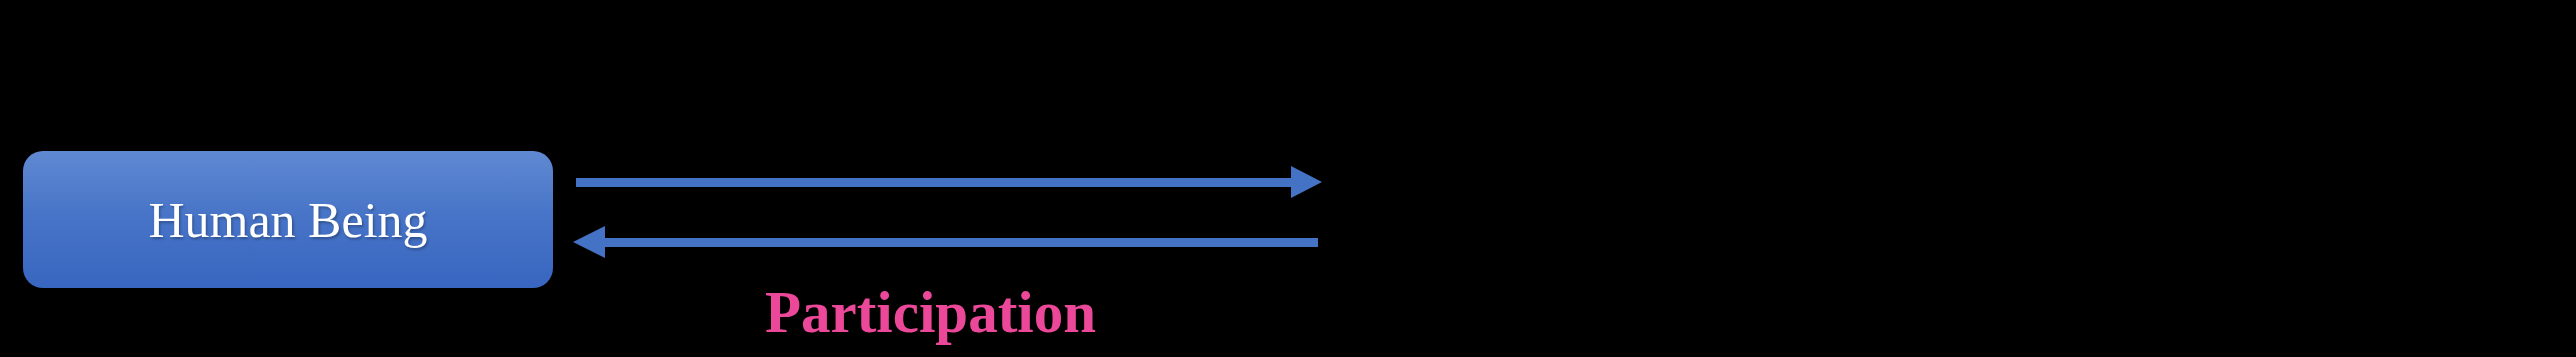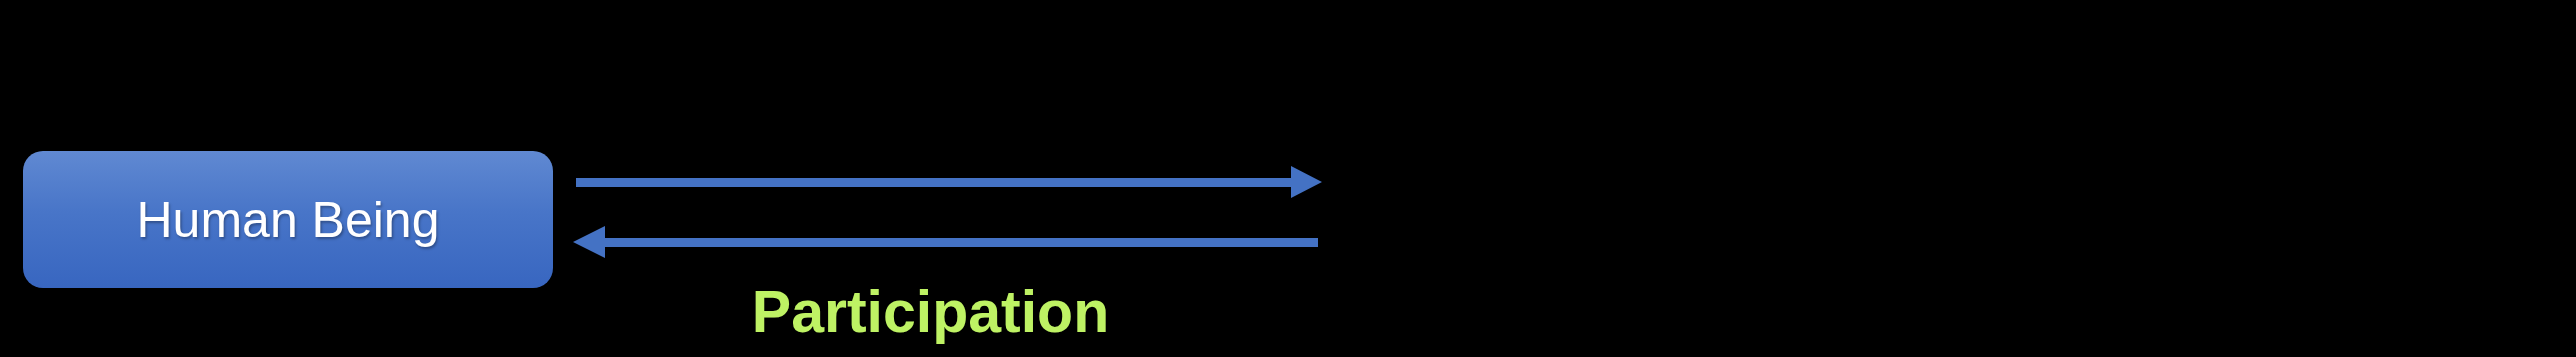--- a/index.html
+++ b/index.html
@@ -6,21 +6,21 @@
     margin: 0;
     padding: 0;
     background: #000000;
   }
   .canvas {
     position: relative;
     width: 2576px;
     height: 358px;
     background: #000000;
     overflow: hidden;
-    font-family: Liberation Sans, sans-serif;
+    font-family: Liberation Serif, serif;
   }
   .node {
     position: absolute;
     background: linear-gradient(180deg, #6089d2 0%, #4875c8 45%, #3866c0 100%);
     color: #ffffff;
     display: flex;
     flex-direction: column;
     align-items: center;
     justify-content: center;
     text-align: center;
@@ -83,21 +83,21 @@
   }
   .participation {
     position: absolute;
     left: 729px;
     top: 283px;
     width: 403px;
     text-align: center;
     font-size: 59px;
     font-weight: 700;
     line-height: 1;
-    color: #bef264;
+    color: #ec4899;
     white-space: nowrap;
   }
 </style>
 </head>
 <body>
 
 <div class="canvas">
 
   <div class="node node-left">
     <span>Human Being</span>

